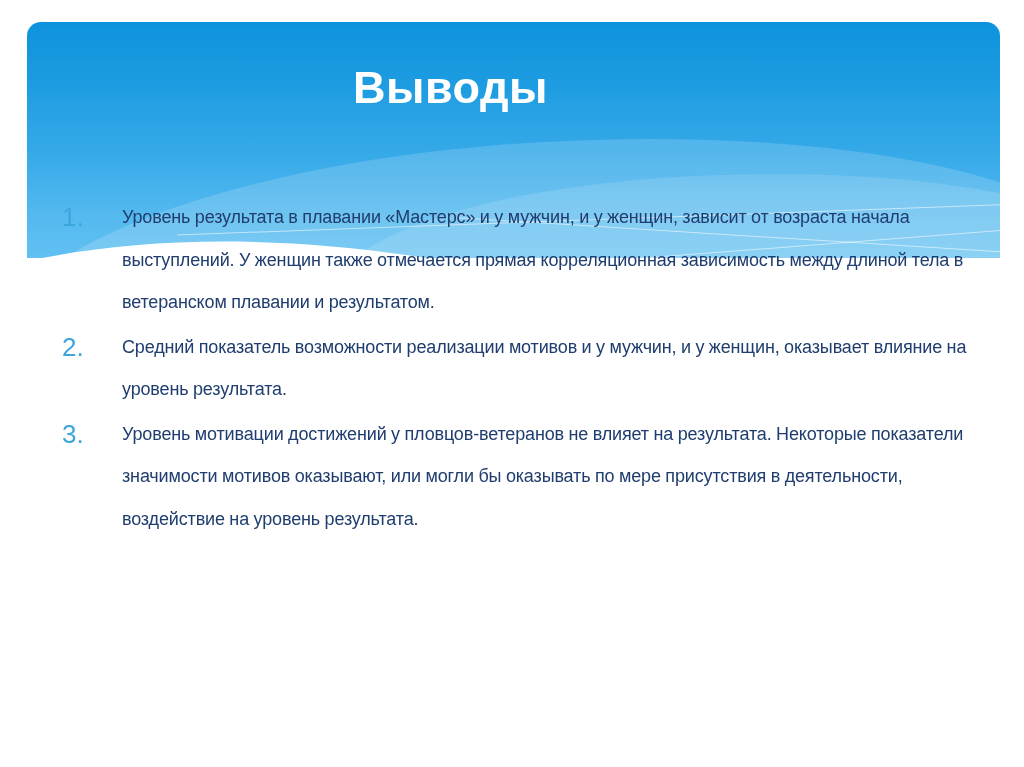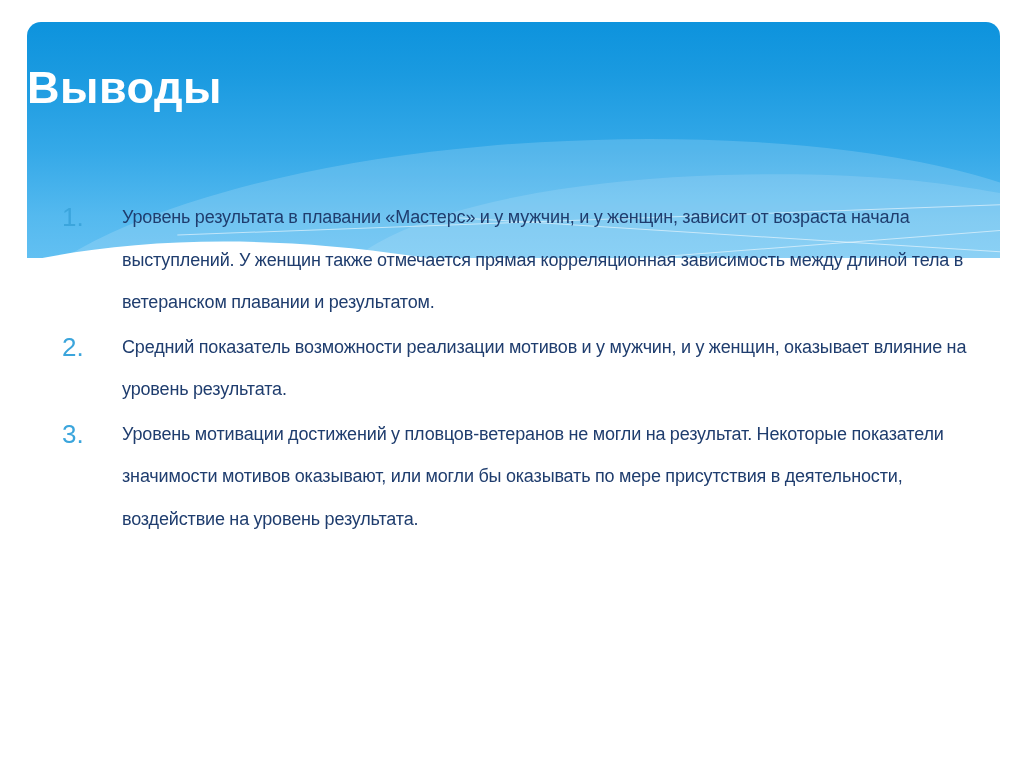--- a/index.html
+++ b/index.html
@@ -85,20 +85,21 @@
     height: 236px;
     overflow: visible;
   }
 
   
   .slide-title {
     position: absolute;
     left: 27px;
     top: 64px;
     width: 847px;
+    text-align: center;
     color: #ffffff;
     font-size: 45px;
     font-weight: bold;
     letter-spacing: 0.5px;
     line-height: 1.05;
     white-space: nowrap;
   }
 
   
   .body-list {
@@ -166,18 +167,18 @@
       <span class="item-text">Уровень результата в плавании «Мастерс» и у мужчин, и у женщин, зависит от возраста начала выступлений. У женщин также отмечается прямая корреляционная зависимость между длиной тела в ветеранском плавании и результатом.</span>
     </li>
 
     <li class="body-item">
       <span class="item-number">2.</span>
       <span class="item-text">Средний показатель возможности реализации мотивов и у мужчин, и у женщин, оказывает влияние на уровень результата.</span>
     </li>
 
     <li class="body-item">
       <span class="item-number">3.</span>
-      <span class="item-text">Уровень мотивации достижений у пловцов-ветеранов не могли на результат. Некоторые показатели значимости мотивов оказывают, или могли бы оказывать по мере присутствия в деятельности, воздействие на уровень результата.</span>
+      <span class="item-text">Уровень мотивации достижений у пловцов-ветеранов не влияет на результата. Некоторые показатели значимости мотивов оказывают, или могли бы оказывать по мере присутствия в деятельности, воздействие на уровень результата.</span>
     </li>
 
   </ol>
 
 </div>
 
 </body></html>

